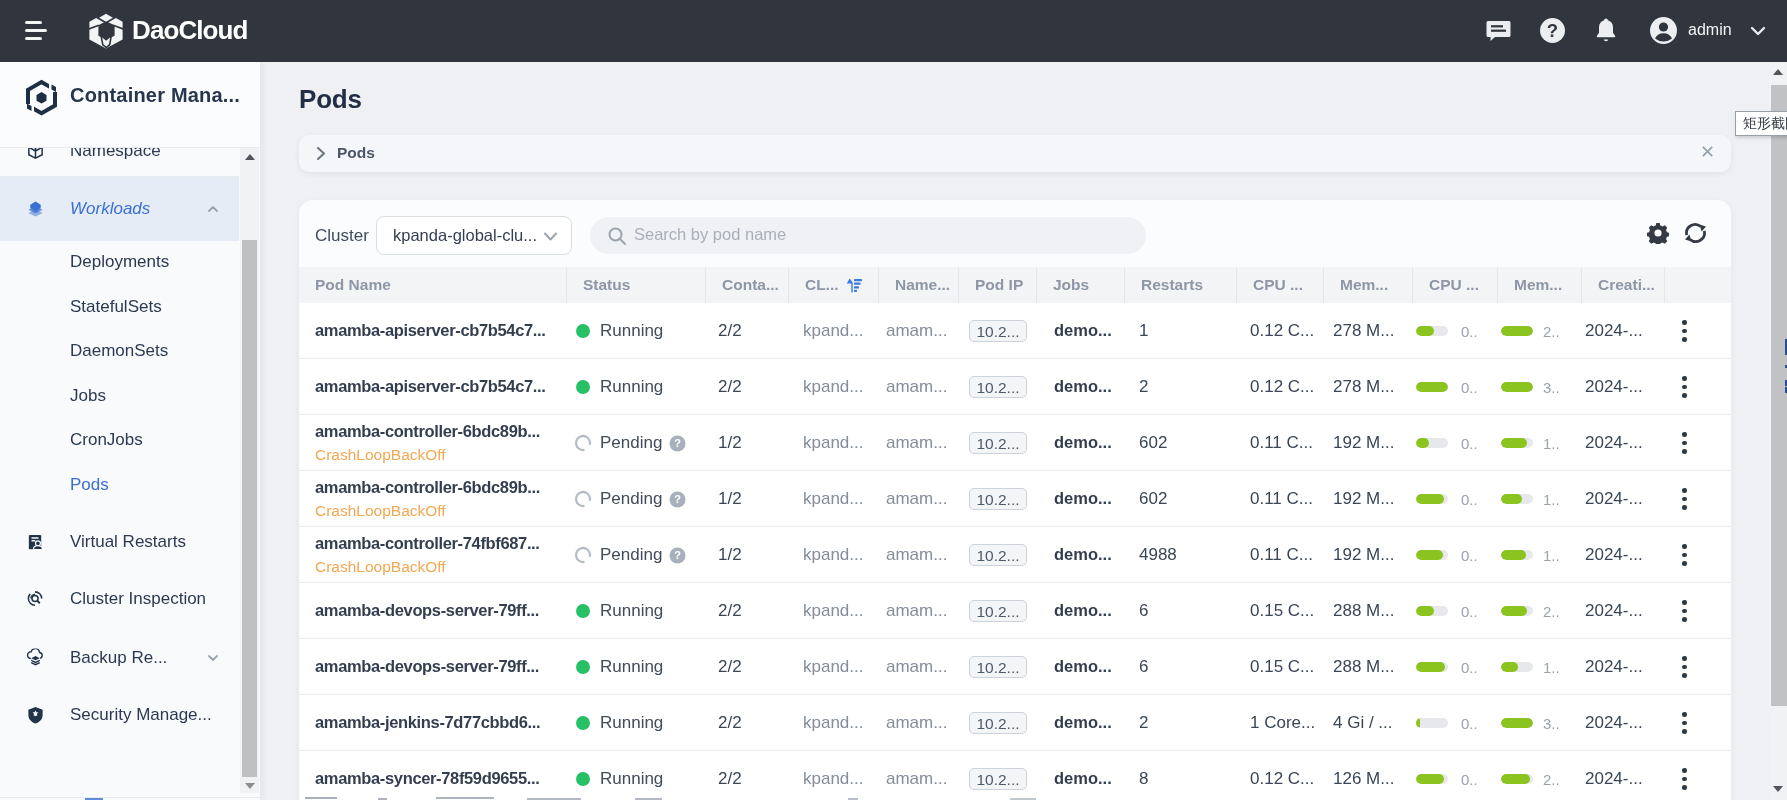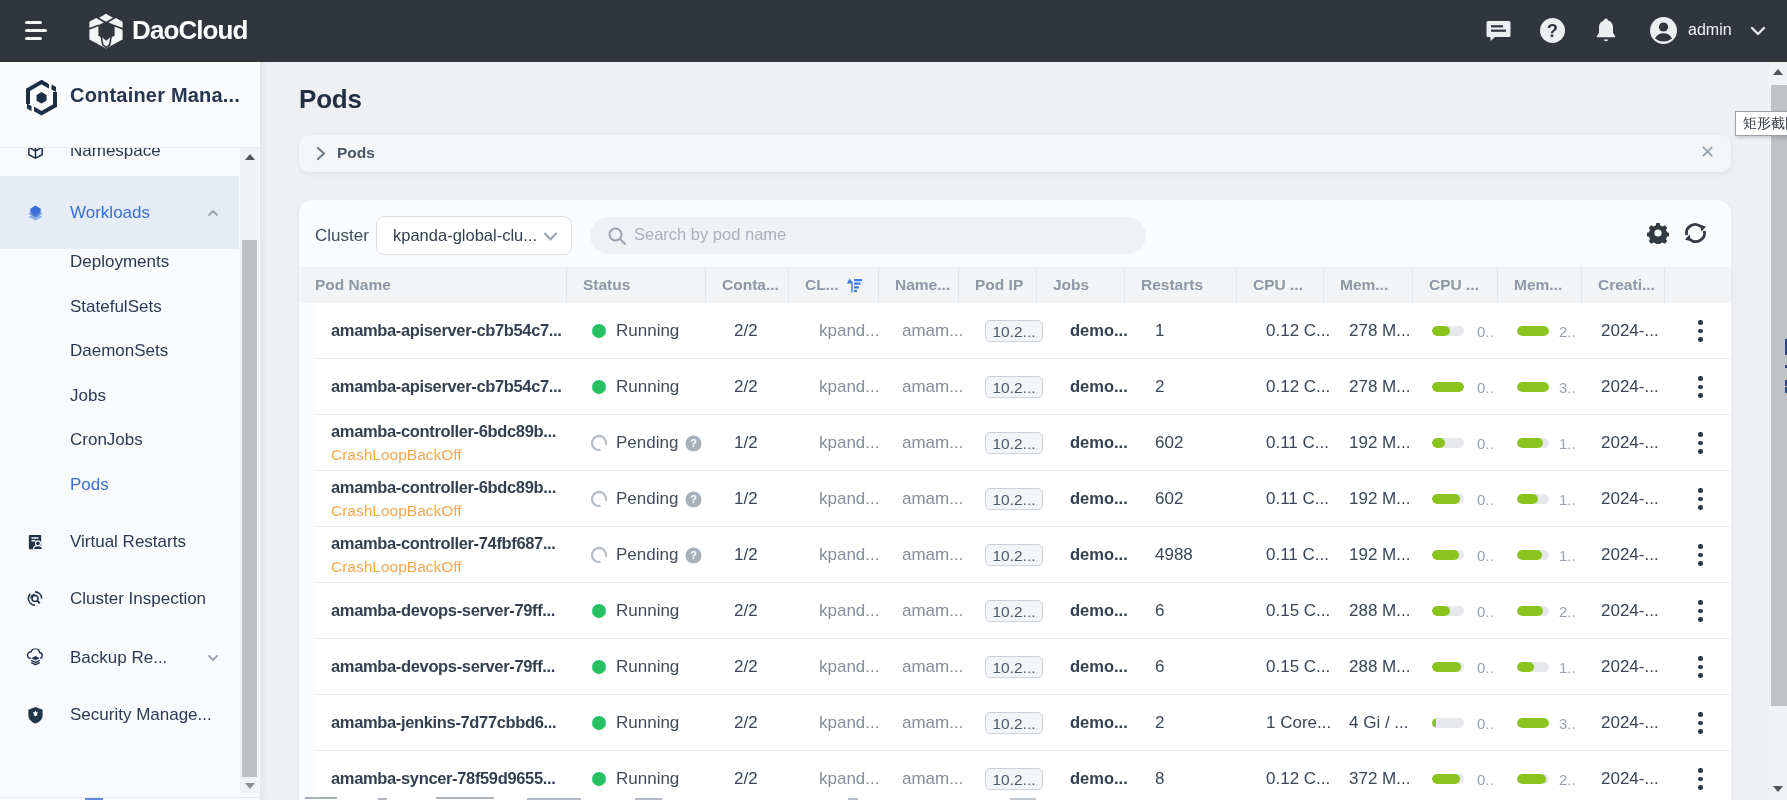--- a/index.html
+++ b/index.html
@@ -43,21 +43,21 @@
   #selBox { position:absolute; left:77px; top:16px; width:196px; height:39px; background:#fff; border:1.5px solid #d9dee5; border-radius:8px; }
   #selBox .v { position:absolute; left:16px; top:9px; font-size:16.5px; color:#333f51; }
   #search { position:absolute; left:291px; top:17px; width:556px; height:37px; background:#eff1f4; border-radius:18.5px; }
   #search .ph { position:absolute; left:44px; top:8px; font-size:16.5px; color:#a9b0bb; }
 
   
   #thead { position:absolute; left:0; top:67px; width:1432px; height:36px; background:#f3f4f6; }
   .hc { position:absolute; top:0; height:36px; border-left:1px solid #e3e6ea; }
   .hc span { position:absolute; left:16px; top:9px; font-size:15.5px; font-weight:bold; color:#8d97a5; white-space:nowrap; }
   #tbody { position:absolute; left:0; top:103px; width:1432px; height:497px; overflow:hidden; }
-  .row { position:absolute; left:16px; width:1432px; height:56px; border-bottom:1px solid #eaecef; background:#fff; }
+  .row { position:absolute; left:0; width:1432px; height:56px; border-bottom:1px solid #eaecef; background:#fff; }
   .pn { position:absolute; left:16px; font-size:16.5px; font-weight:bold; color:#333e4f; white-space:nowrap; line-height:19px; letter-spacing:-0.35px; }
   .crash { position:absolute; left:16px; font-size:15.5px; color:#f2a851; line-height:18px; }
   .dot { position:absolute; left:277px; width:14px; height:14px; border-radius:50%; background:#26c165; }
   .stxt { position:absolute; left:301px; font-size:17px; color:#414c5b; }
   .cell { position:absolute; font-size:17px; color:#3a4656; white-space:nowrap; }
   .gray { color:#848e9c; }
   .chip { position:absolute; left:670px; width:58px; height:22px; background:#f4f5f7; border:1px solid #ccd2da; border-radius:5px; text-align:center; font-size:15.5px; color:#4a5a6a; line-height:21px; }
   .node { position:absolute; left:755px; font-size:16.5px; font-weight:bold; color:#333e4f; }
   .bar { position:absolute; width:32px; height:10px; border-radius:5px; background:#e6e8eb; overflow:hidden; }
   .bar i { position:absolute; left:0; top:0; height:10px; border-radius:5px; background:#8cc41f; }
@@ -131,21 +131,21 @@
         <svg class="ic" viewBox="0 0 20 20" width="19" height="19">
           <g fill="none" stroke="#22344a" stroke-width="1.6">
             <path d="M3 6 L10 2.5 L17 6 L17 14 L10 17.5 L3 14 Z"></path>
             <path d="M10 10 L10 17.5 M3 6 L10 10 L17 6"></path>
             <path d="M10 4 L10 9" stroke-width="1.8"></path>
             <path d="M7.8 6 L10 3.8 L12.2 6"></path>
           </g>
         </svg>
         <div class="txt">Namespace</div>
       </div>
-      <div class="mi active" style="top: 29px; height: 72px;">
+      <div class="mi active" style="top: 29px; height: 64px; font-style: italic;">
         <svg class="ic" viewBox="0 0 20 20" width="19" height="19">
           <g fill="#3a6fd4">
             <path d="M2.5 14.2 L10 18 L17.5 14.2 L10 10.4 Z" opacity="0.5"></path>
             <path d="M2.5 10.7 L10 14.5 L17.5 10.7 L10 6.9 Z" opacity="0.75"></path>
             <path d="M4.5 5.5 L10 2 L15.5 5.5 L15.5 9 L10 12 L4.5 9 Z"></path>
           </g>
         </svg>
         <div class="txt blue">Workloads</div>
         <svg class="chev" style="left:207px;top:50%;margin-top:-6px" viewBox="0 0 12 12">
           <path d="M2 8 L6 4 L10 8" fill="none" stroke="#9aa3ae" stroke-width="1.8" stroke-linecap="round" stroke-linejoin="round"></path>
@@ -552,21 +552,21 @@
           <div class="pn" style="top:18px">amamba-syncer-78f59d9655...</div>
           <div class="dot" style="top:21px"></div>
           <div class="stxt" style="top:18px">Running</div>
           <div class="cell" style="left:419px;top:18px">2/2</div>
           <div class="cell gray" style="left:504px;top:18px">kpand...</div>
           <div class="cell gray" style="left:587px;top:18px">amam...</div>
           <div class="chip" style="top:17px">10.2...</div>
           <div class="node" style="top:18px">demo...</div>
           <div class="cell" style="left:840px;top:18px">8</div>
           <div class="cell" style="left:951px;top:18px">0.12 C...</div>
-          <div class="cell" style="left:1034px;top:18px">372 M...</div>
+          <div class="cell" style="left:1034px;top:18px">126 M...</div>
           <div class="bar" style="left:1117px;top:23px">
             <i style="width:89%"></i>
           </div>
           <div class="blbl" style="left:1162px;top:20px">0..</div>
           <div class="bar" style="left:1202px;top:23px">
             <i style="width:92%"></i>
           </div>
           <div class="blbl" style="left:1244px;top:20px">2..</div>
           <div class="cell" style="left:1286px;top:18px">2024-...</div>
           <div class="dots3" style="top:17px">

